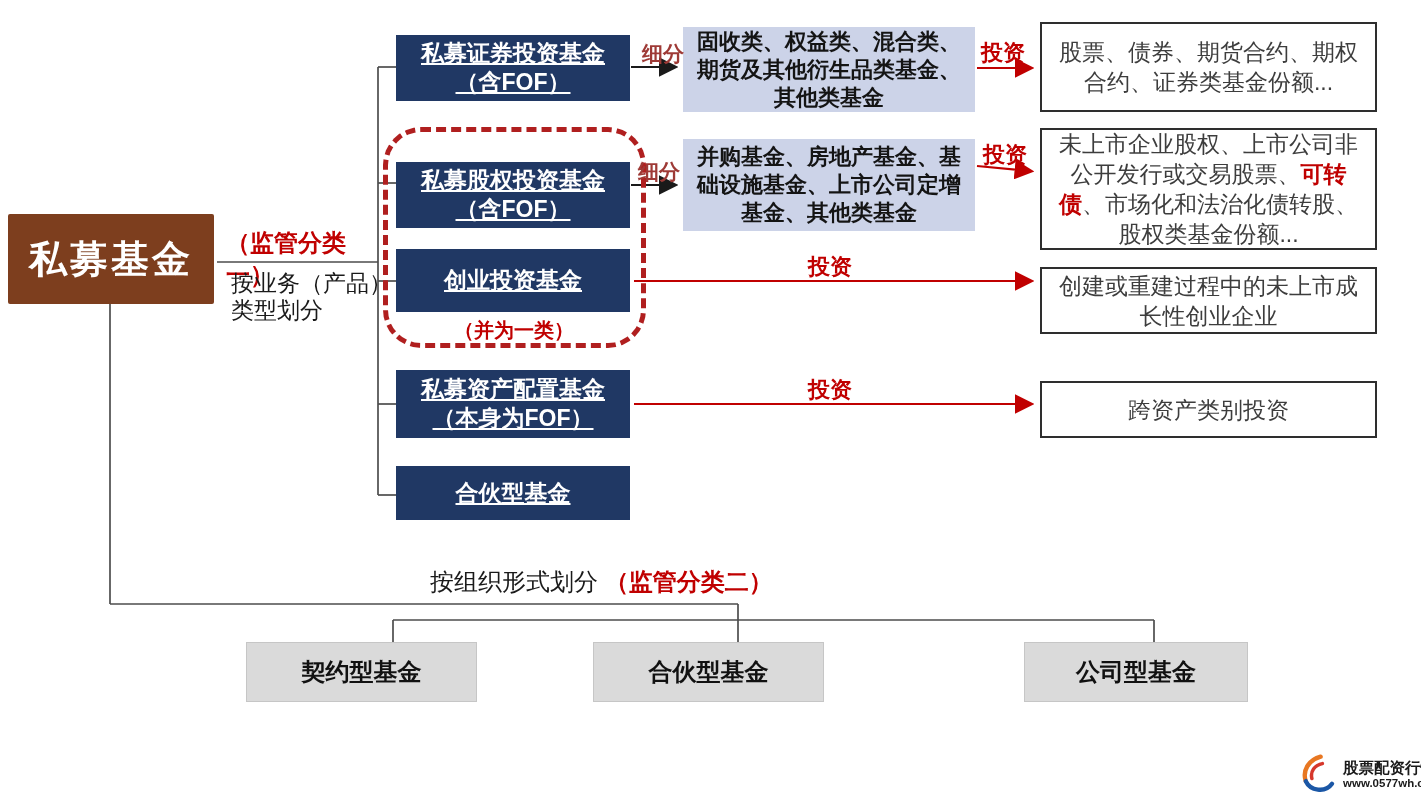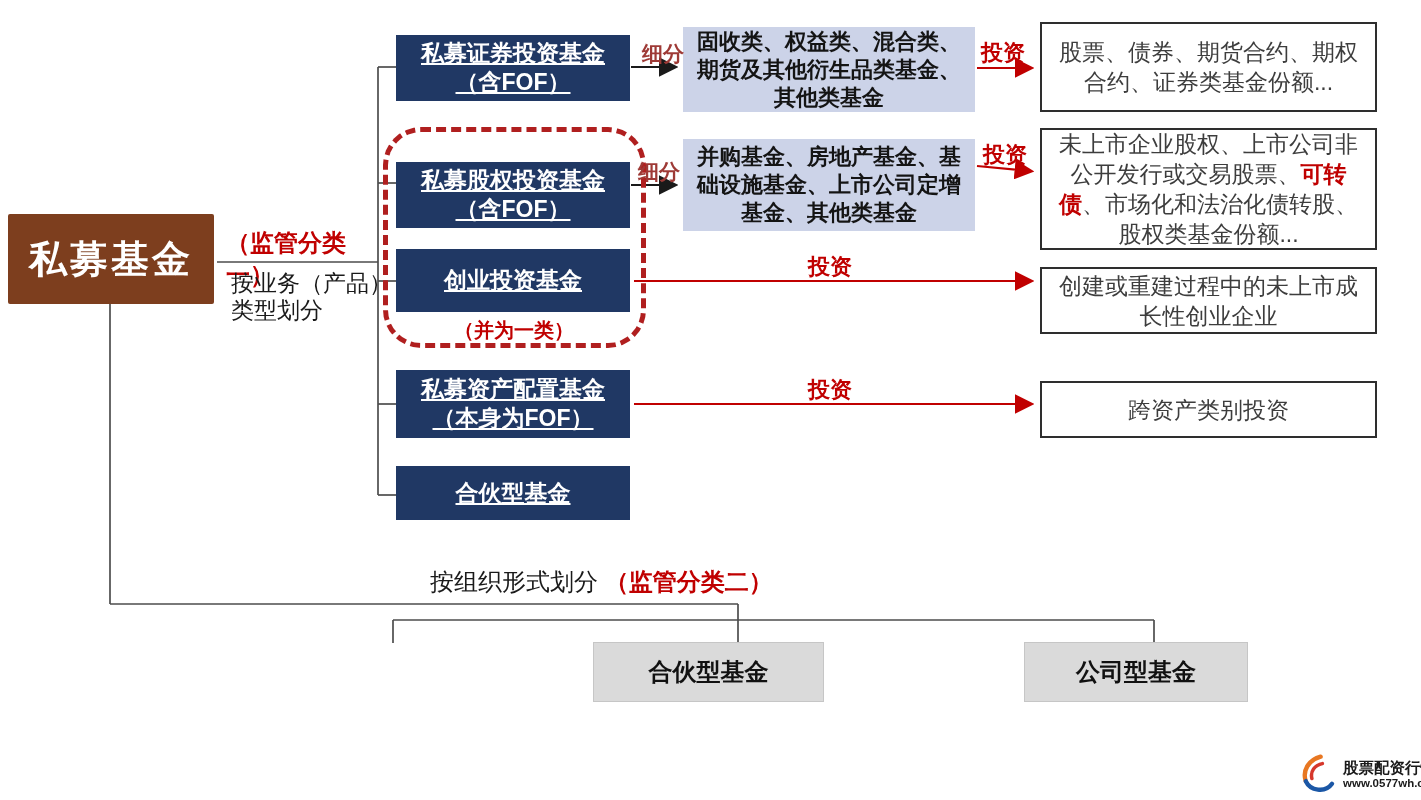--- a/index.html
+++ b/index.html
@@ -184,20 +184,23 @@
   <div class="abs lbl lbl-subdivide sd2">细分</div>
   <div class="abs lbl lbl-invest iv1">投资</div>
   <div class="abs lbl lbl-invest iv2">投资</div>
   <div class="abs lbl lbl-invest iv3">投资</div>
   <div class="abs lbl lbl-invest iv4">投资</div>
 
   <div class="abs class2-label">
     <span>按组织形式划分 </span><span class="red-part">（监管分类二）</span>
   </div>
 
+  <div class="abs org-box org1">
+    <span>契约型基金</span>
+  </div>
   <div class="abs org-box org2">
     <span>合伙型基金</span>
   </div>
   <div class="abs org-box org3">
     <span>公司型基金</span>
   </div>
 
 
   <div class="abs watermark">
     <svg width="42" height="44" viewBox="0 0 48 48">

